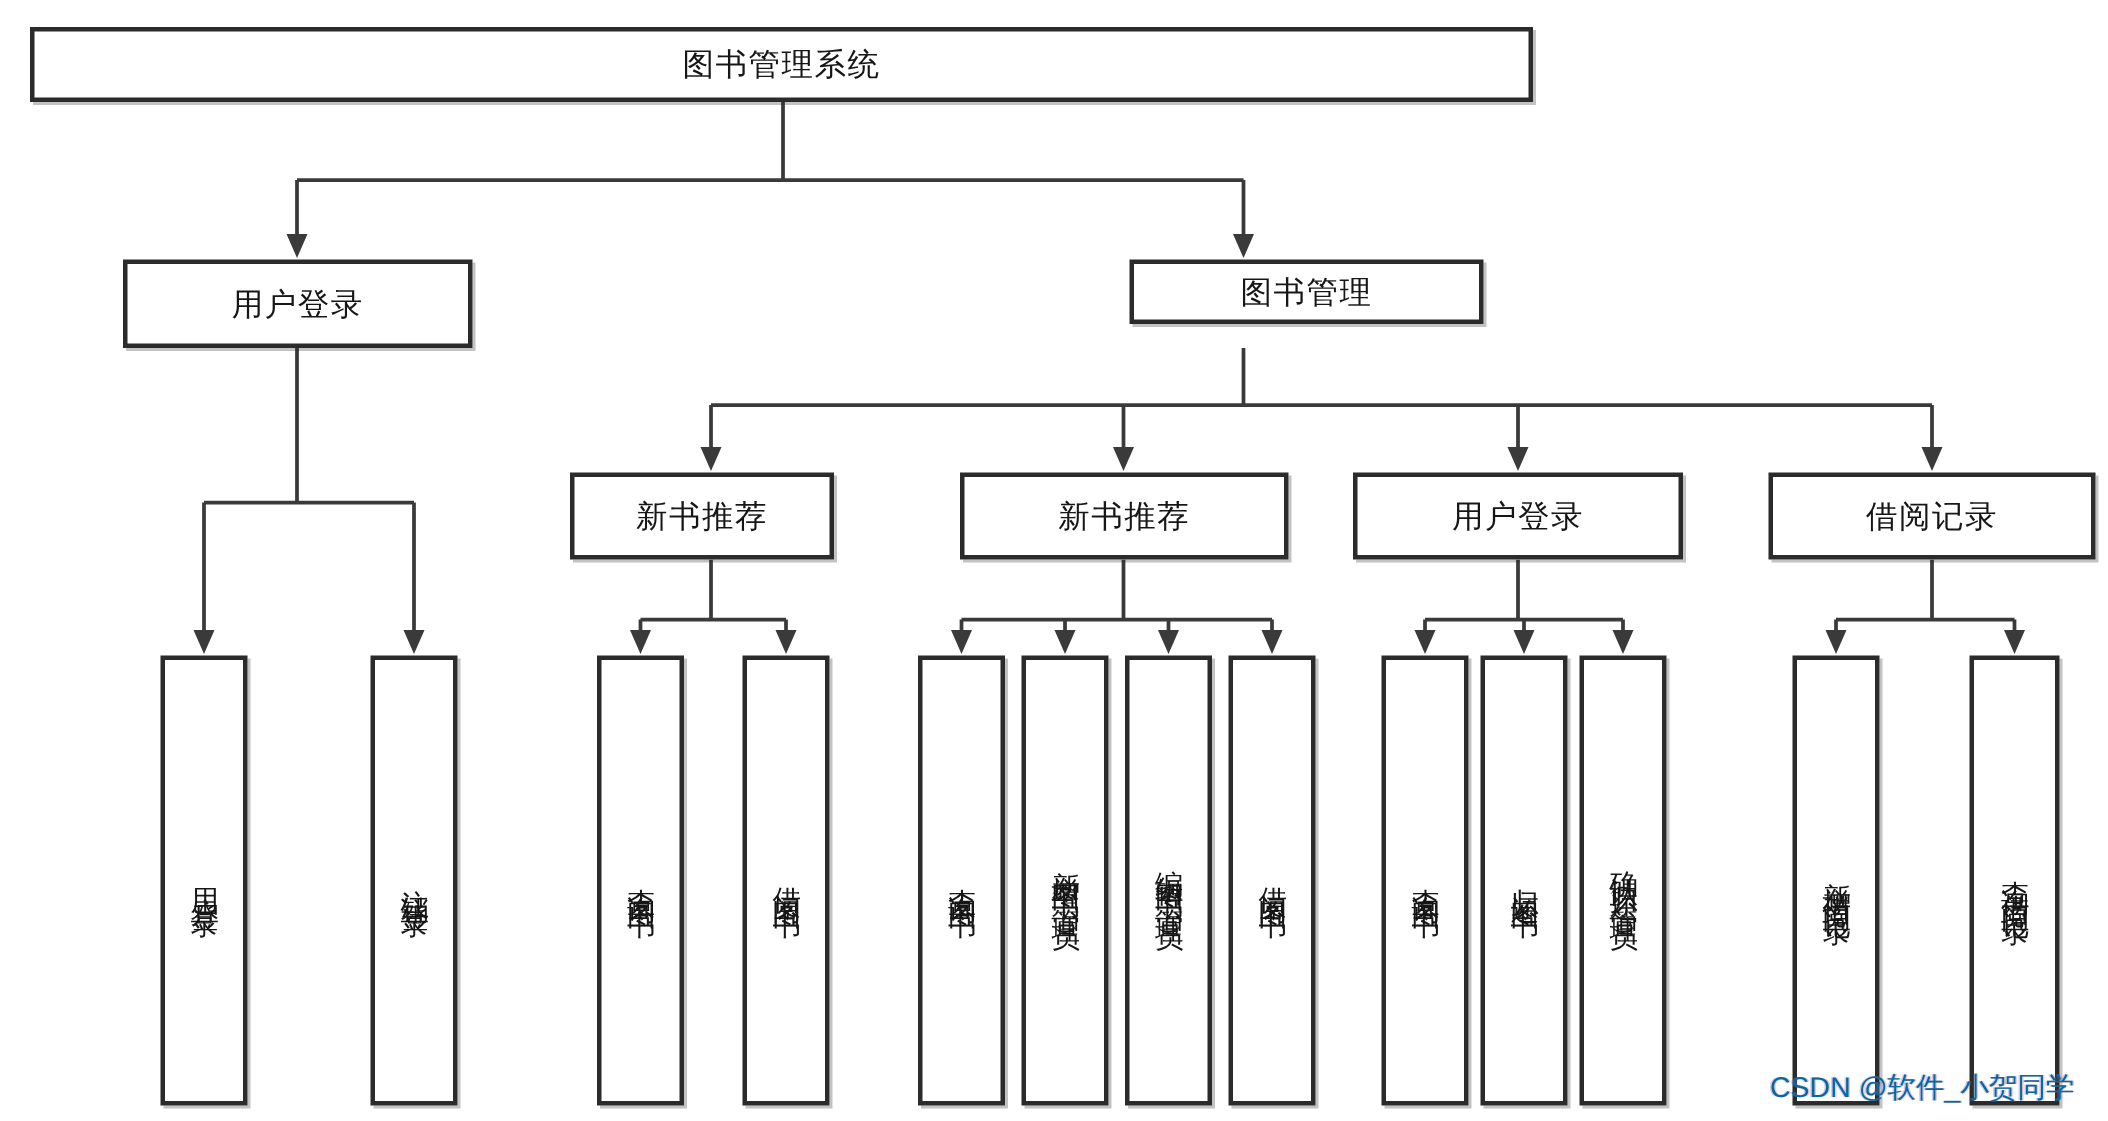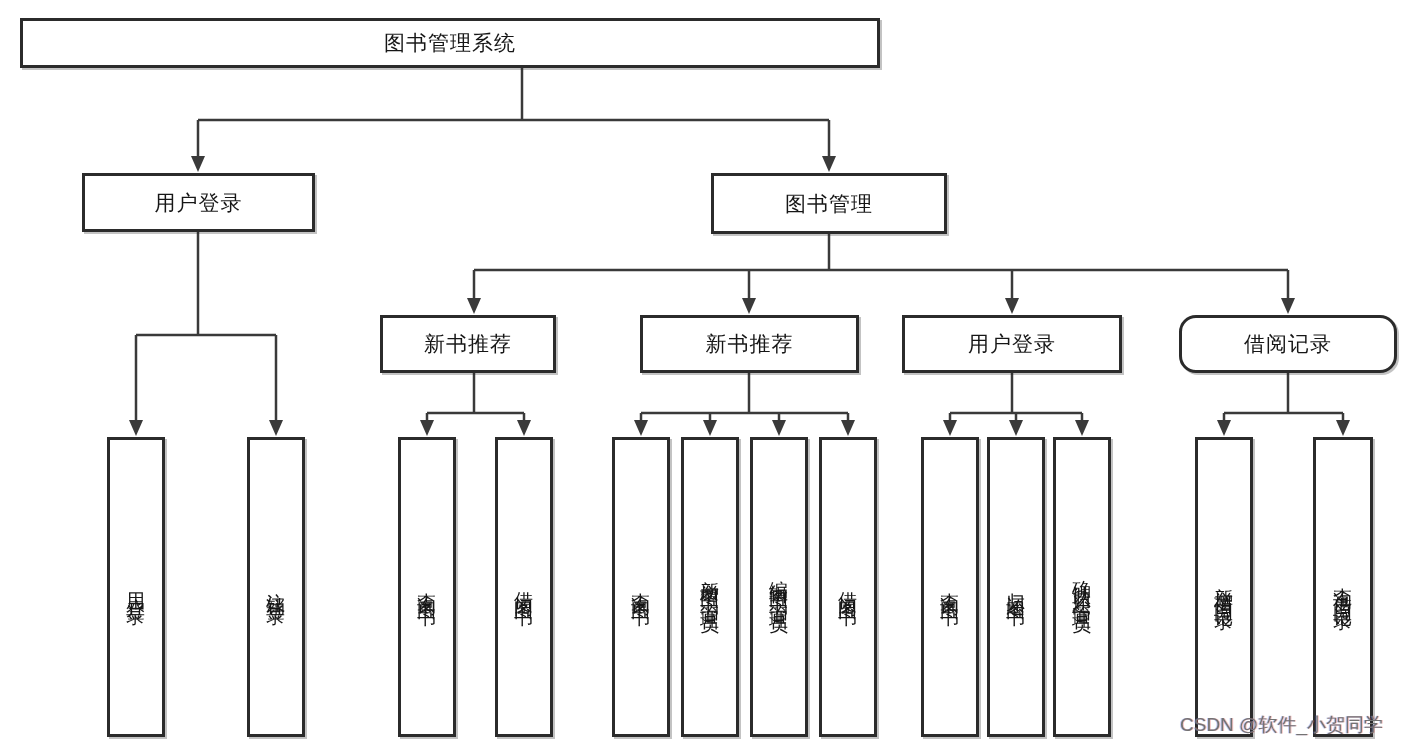--- a/index.html
+++ b/index.html
@@ -41,50 +41,50 @@
   .box.v {
     font-size: 19px;
   }
   .box.v .vtext {
     writing-mode: vertical-rl;
     letter-spacing: 5px;
     line-height: 1;
     white-space: nowrap;
   }
   
-  .n-root  { left: 20px;  top: 18px;  width: 860px; height: 50px; }
+  .n-root  { left: 20px;  top: 18px;  width: 1002px; height: 50px; }
   
   .n-login { left: 82px;  top: 173px; width: 233px; height: 59px; }
-  .n-mgmt  { left: 711px; top: 173px; width: 236px; height: 61px; }
+  .n-mgmt  { left: 753px; top: 173px; width: 236px; height: 43px; }
   
   .n-rec   { left: 380px;  top: 315px; width: 176px; height: 58px; }
   .n-bor   { left: 640px;  top: 315px; width: 219px; height: 58px; }
   .n-cur   { left: 902px;  top: 315px; width: 220px; height: 58px; }
-  .n-his   { left: 1179px; top: 315px; width: 218px; height: 58px; border-radius: 17px; }
+  .n-his   { left: 1179px; top: 315px; width: 218px; height: 58px; }
   
   .leaf { top: 437px; height: 300px; width: 58px; }
   .l-1  { left: 107px; }
   .l-2  { left: 247px; }
   .l-3  { left: 398px; }
   .l-4  { left: 495px; }
   .l-5  { left: 612px; }
   .l-6  { left: 681px; }
   .l-7  { left: 750px; }
   .l-8  { left: 819px; }
   .l-9  { left: 921px; }
   .l-10 { left: 987px; }
   .l-11 { left: 1053px; }
   .l-12 { left: 1195px; }
   .l-13 { left: 1313px; width: 60px; }
   .watermark {
     position: absolute;
     left: 1180px;
     top: 712px;
     font-size: 19px;
-    color: #737373;
+    color: #0369a1;
     white-space: nowrap;
     text-shadow: 1px 0 0 rgba(230,90,90,0.35), -1px 0 0 rgba(90,110,230,0.35);
   }
 </style>
 </head>
 <body>
 
 <div class="stage">
 
   <svg class="connectors" viewBox="0 0 1405 747" stroke="#3a3a3a" stroke-width="2.5" fill="none">

